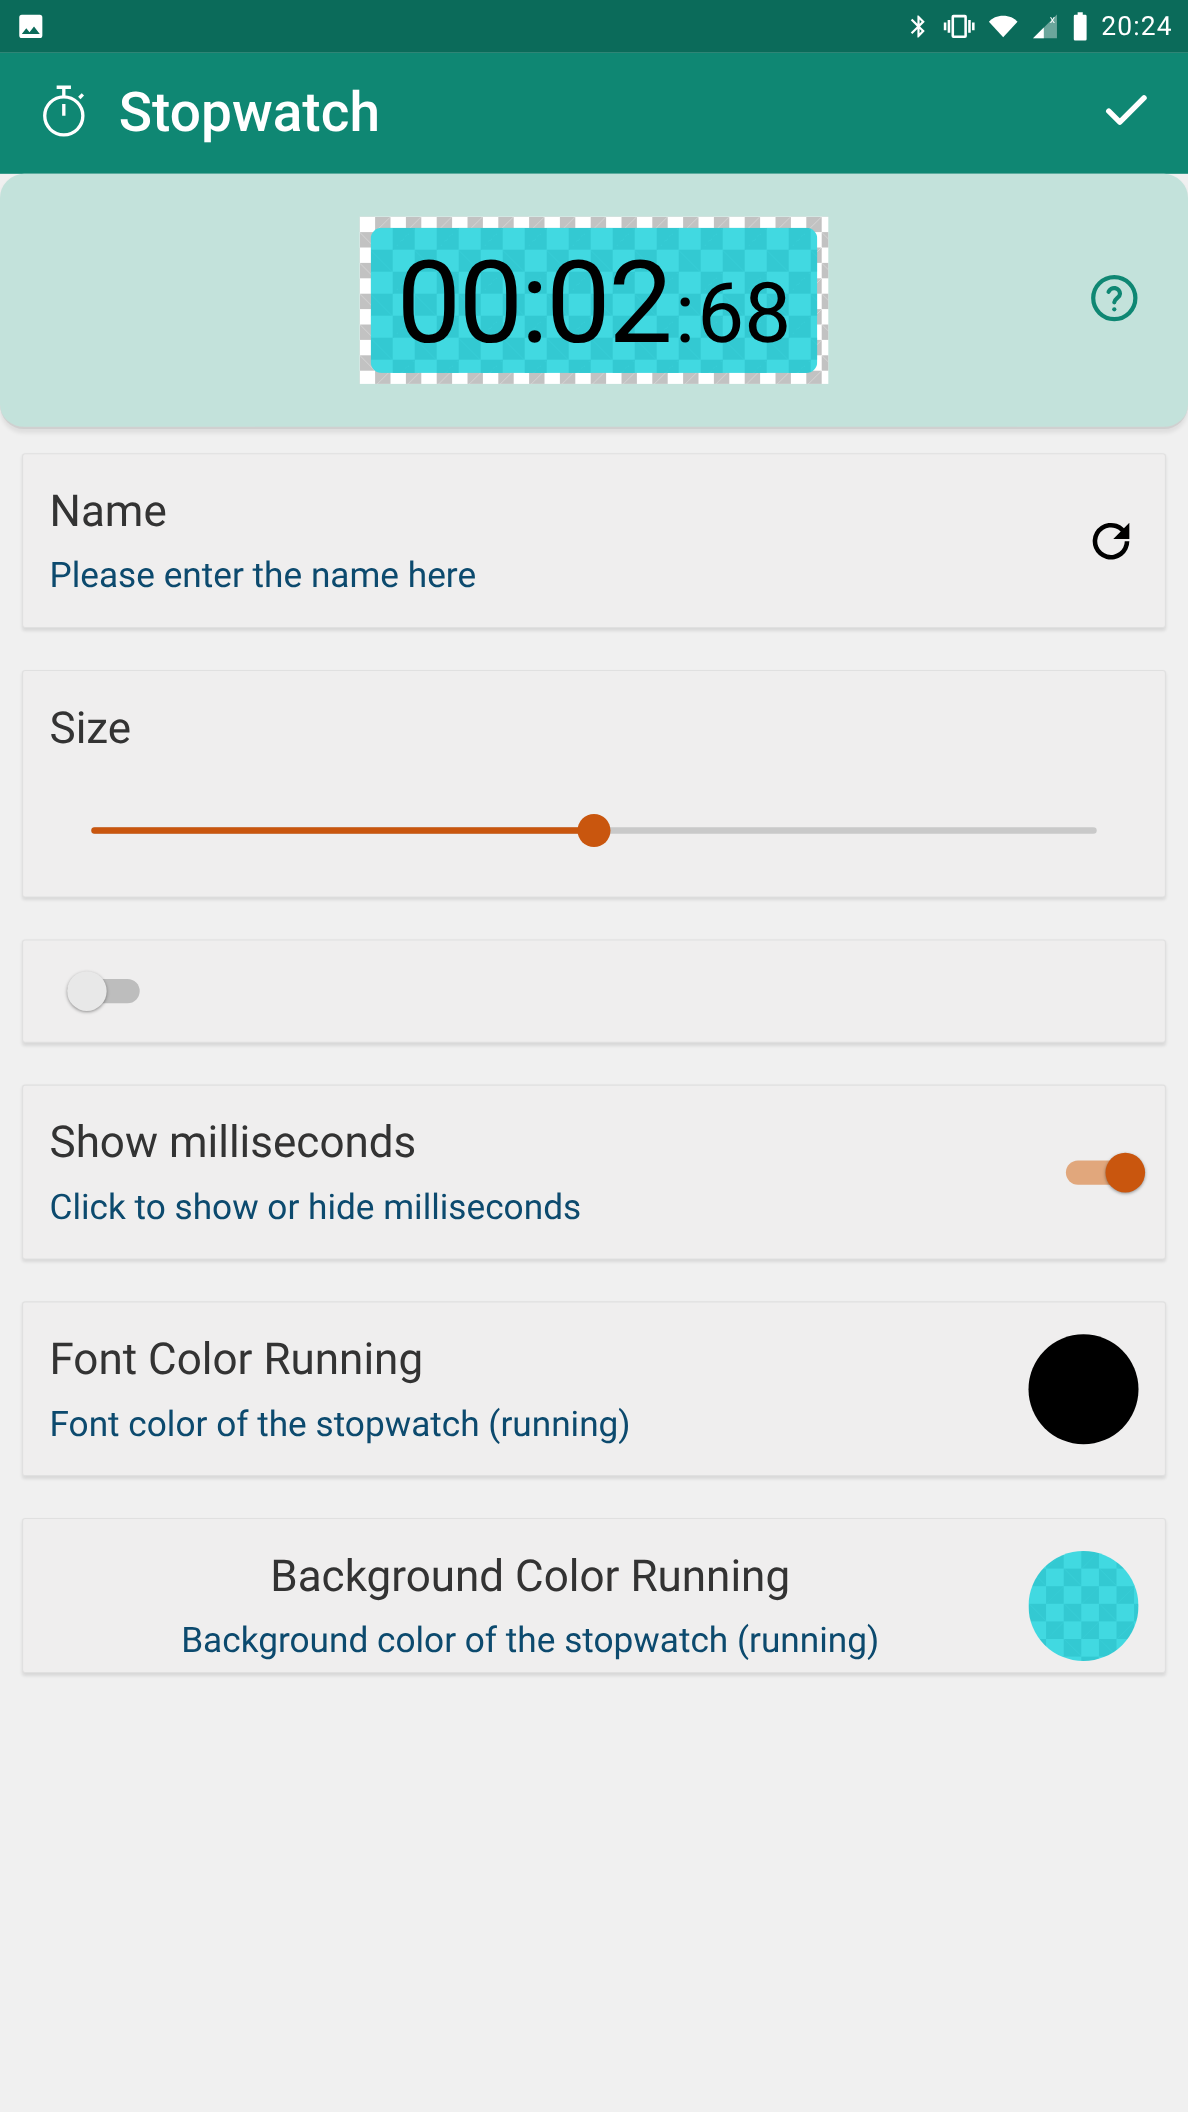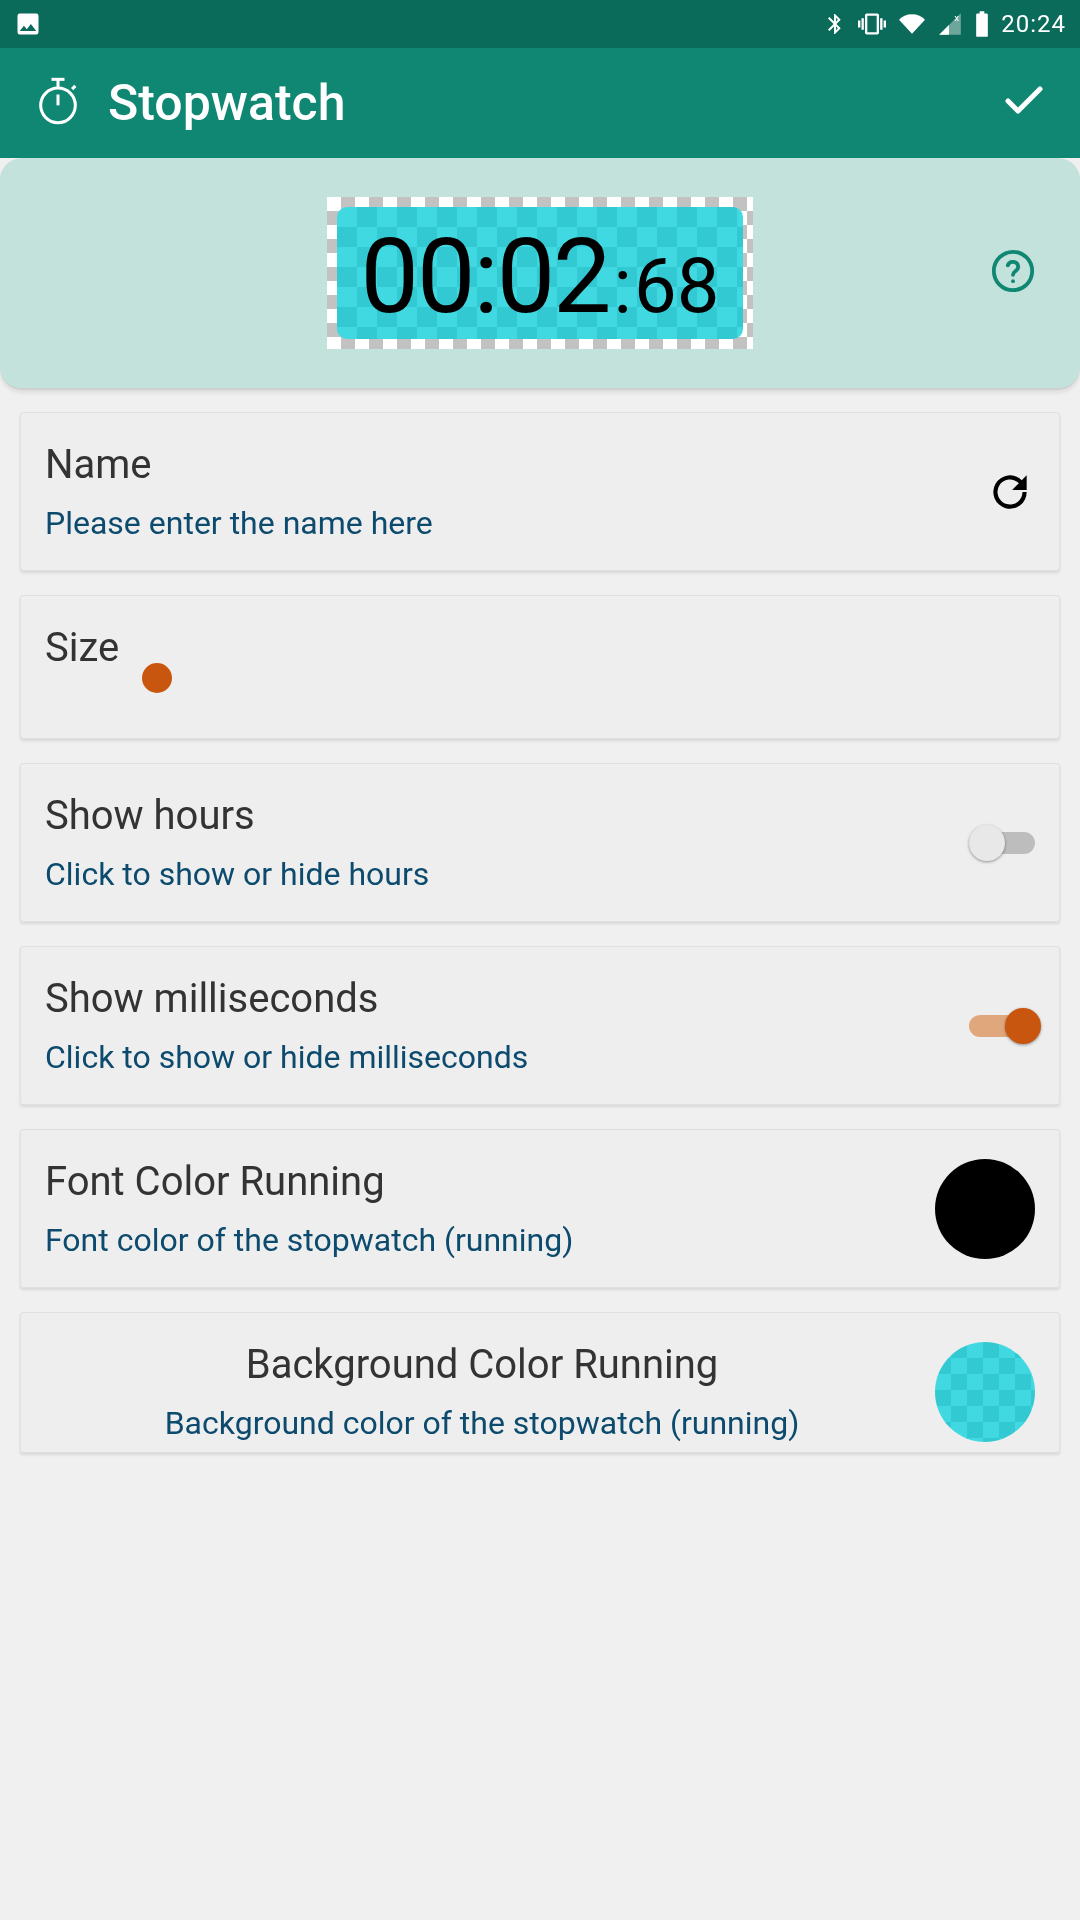--- a/index.html
+++ b/index.html
@@ -82,37 +82,37 @@
       linear-gradient(-45deg,transparent 75%,#33c9d2 75%);
     background-size: 40px 40px;
     background-position: 0 0, 0 20px, 20px -20px, -20px 0;
   }
   .time-display { display:flex; align-items: baseline; color:#000; font-weight:400;}
   .time-main { font-size: 104px; line-height: 1; letter-spacing: -2px;}
   .time-sep  { font-size: 76px; line-height: 1; margin: 0 2px 0 4px;}
   .time-frac { font-size: 76px; line-height: 1;}
 
   
-  .cards { padding: 22px 20px 0; display:flex; flex-direction:column; gap:24px; }
+  .cards { padding: 22px 20px 0; display:flex; flex-direction:column; gap:38px; }
   .card {
     background: #efeeee;
     border-radius: 3px;
     border: 1px solid #e0e0e0;
     box-shadow: 0 2px 3px rgba(0,0,0,0.10);
     padding: 28px 24px;
     display: flex;
     align-items: center;
   }
   .card-text { flex: 1; }
   .card-title { font-size: 40px; color: #333; margin-bottom: 16px; font-weight:400;}
   .card-sub   { font-size: 32px; color: #0c4a6e; font-weight:400;}
   .card-action { margin-left: 16px; display:flex; align-items:center;}
 
   
-  .card.size-card { flex-direction: row; align-items: stretch; padding-bottom: 42px;}
+  .card.size-card { flex-direction: column; align-items: stretch; padding-bottom: 42px;}
   .slider {
     position: relative;
     height: 36px;
     margin: 36px 38px 0;
   }
   .slider-track-full {
     position:absolute; left:0; right:0; top:50%; height:6px; transform: translateY(-50%);
     background:#c9c9c9; border-radius:3px;
   }
   .slider-track-fill {
@@ -245,24 +245,20 @@
   <div class="card size-card">
     <div class="card-title">Size</div>
     <div class="slider">
       <div class="slider-track-full"></div>
       <div class="slider-track-fill" style="width:50%"></div>
       <div class="slider-thumb" style="left:50%"></div>
     </div>
   </div>
 
   <div class="card">
-    <div class="card-text">
-      <div class="card-title">Show hours</div>
-      <div class="card-sub">Click to show or hide hours</div>
-    </div>
     <div class="card-action">
       <div class="switch off">
         <div class="switch-track"></div>
           <div class="switch-thumb"></div>
       </div>
     </div>
   </div>
 
   <div class="card">
     <div class="card-text">

